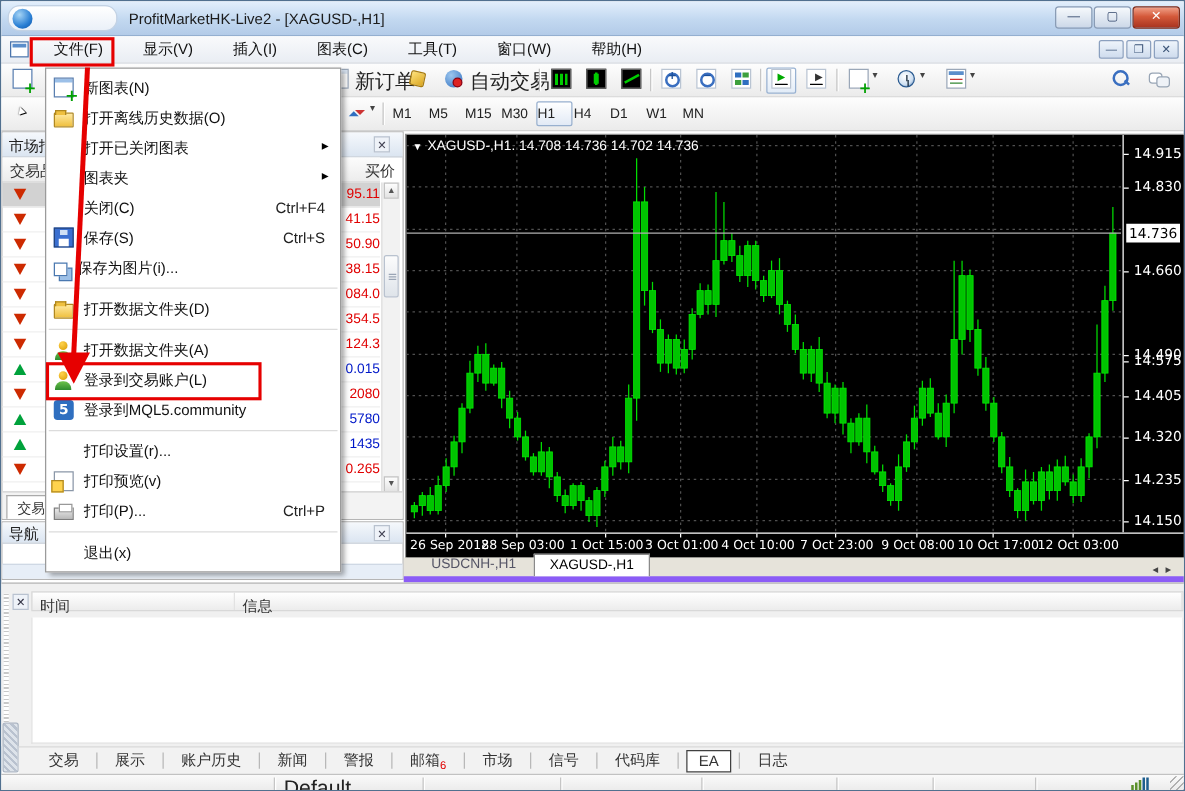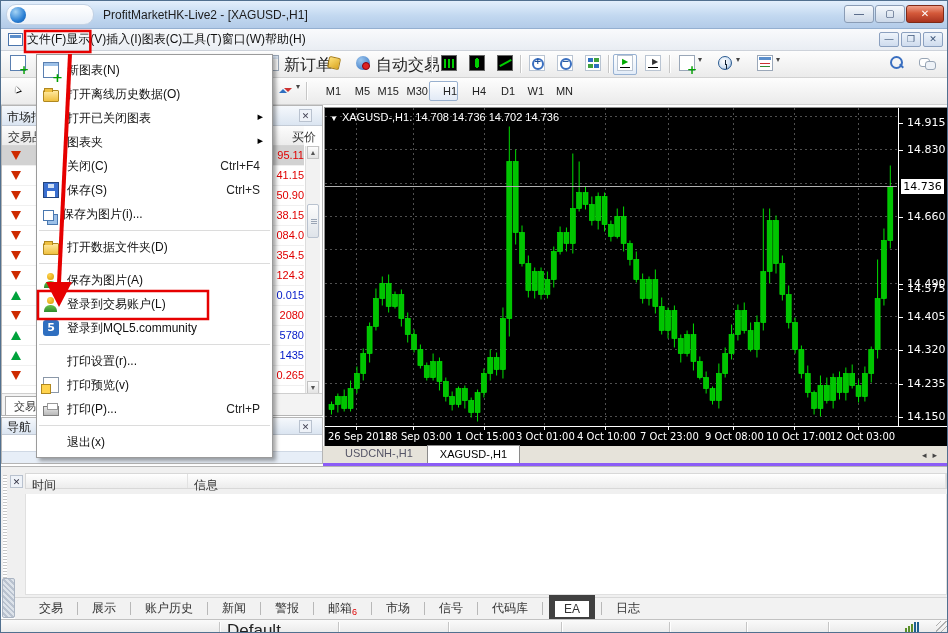--- a/index.html
+++ b/index.html
@@ -21,21 +21,21 @@
   .wbtn.close{width:38px;background:linear-gradient(#f0a088,#d4593a 45%,#a93420);border-color:#7e2a18}
   .wbtn .g{position:absolute;left:0;top:0;right:0;bottom:0;text-align:center;font-size:10px;line-height:16px;color:#33476b}
   .wbtn.close .g{color:#fff;font-weight:bold}
 
   
   #menubar{position:absolute;left:0;top:28px;width:948px;height:22px;
     background:linear-gradient(#f9fafc,#e9edf3);border-bottom:1px solid #cdd2da}
   .mdi-ic{position:absolute;left:7px;top:4px;width:15px;height:13px;background:#fff;border:1px solid #4a74ac}
   .mdi-ic::after{content:"";position:absolute;left:1px;top:1px;right:1px;height:3px;background:#5b8ecb}
   #menu-items{position:absolute;left:26px;top:0;height:22px}
-  .menu-item{display:inline-block;height:22px;line-height:21px;padding:0 0;color:#111;cursor:default}
+  .menu-item{display:inline-block;height:22px;line-height:21px;padding:0 16px;color:#111;cursor:default}
   .child-btns{position:absolute;right:6px;top:3px;display:flex}
   .cbtn{width:20px;height:15px;margin-left:2px;border:1px solid #8ba0bf;border-radius:2px;
     background:linear-gradient(#eef4fb,#cfdcee);text-align:center;font-size:9px;line-height:13px;color:#3c5578}
 
   
   #toolbar1,#toolbar2{position:absolute;left:0;width:948px;height:27px;
     background:linear-gradient(#fdfdfd,#ebebeb);border-bottom:1px solid #d2d2d2}
   #toolbar1{top:50px} #toolbar2{top:77px}
   .tbtn{position:absolute;top:3px;height:21px;min-width:24px;display:flex;align-items:flex-start;justify-content:center;
     border:1px solid transparent;border-radius:2px;padding:0 3px;color:#222;font-size:16px}
@@ -73,21 +73,21 @@
   .tic-tmpl::before{content:"";position:absolute;left:1px;top:1px;right:1px;height:3px;background:#5b8ecb}
   .tic-tmpl::after{content:"";position:absolute;left:2px;top:7px;width:10px;height:1px;background:#c33;box-shadow:0 3px 0 #383}
   .tic-mag::before{content:"";position:absolute;left:1px;top:1px;width:9px;height:9px;border:2px solid #3a6fc0;border-radius:50%}
   .tic-mag::after{content:"";position:absolute;left:10px;top:10px;width:5px;height:2px;background:#3a6fc0;transform:rotate(45deg)}
   .tic-chat::before{content:"";position:absolute;left:0;top:3px;width:9px;height:7px;border:1px solid #98a5b5;border-radius:3px;background:#fff}
   .tic-chat::after{content:"";position:absolute;left:6px;top:6px;width:9px;height:7px;border:1px solid #98a5b5;border-radius:3px;background:#eef2f7}
   .tic-cursor::after{content:"▲";position:absolute;left:3px;top:1px;font-size:10px;color:#fff;text-shadow:0 0 1px #000,1px 1px 0 #000;transform:rotate(-18deg)}
   .tic-arrows::before{content:"";position:absolute;left:2px;top:3px;width:0;height:0;border:4px solid transparent;border-bottom-color:#2f6fc0}
   .tic-arrows::after{content:"";position:absolute;left:7px;top:6px;width:0;height:0;border:4px solid transparent;border-top-color:#c33}
   #tf-bar{position:absolute;left:312px;top:3px;display:flex}
-  .tfbtn{width:29px;height:20px;line-height:19px;text-align:right;font-size:11px;color:#222;border:1px solid transparent;border-radius:2px}
+  .tfbtn{width:29px;height:20px;line-height:19px;text-align:left;font-size:11px;color:#222;border:1px solid transparent;border-radius:2px}
   .tfbtn.pressed{background:linear-gradient(#fff,#e2eaf6);border-color:#98b0cf}
 
   
   #market-watch{position:absolute;left:0;top:104px;width:322px;height:311px;background:#fff;border:1px solid #b5b5b5}
   .mw-title{position:absolute;left:0;top:0;right:0;height:20px;background:linear-gradient(#f5f8fc,#dbe5f1);
     border-bottom:1px solid #c3cbd6;padding:3px 5px;white-space:nowrap;overflow:hidden;color:#222}
   .mw-close{position:absolute;right:10px;top:3px;width:13px;height:13px;text-align:center;font-size:9px;line-height:12px;color:#445;border:1px solid #b9c2cf;background:#eef2f8}
   .mw-head{position:absolute;left:0;top:20px;right:18px;height:20px;background:linear-gradient(#fcfcfc,#ececec);border-bottom:1px solid #d5d5d5}
   .mw-head .sym{position:absolute;left:6px;top:3px;color:#333}
   .mw-head .bidh{position:absolute;left:270px;width:44px;top:3px;text-align:right;color:#333}
@@ -121,41 +121,41 @@
   #chart-title .tri::after{content:"▼";font-size:8px;color:#fff}
   #price-scale{position:absolute;left:573px;top:0;width:49px;height:318px;border-left:1px solid #fff;background:#000}
   .plabel{position:absolute;left:0;width:100%;padding-left:8px;color:#fff;font-size:11px;font-family:"DejaVu Sans",sans-serif}
   .plabel::before{content:"";position:absolute;left:0;top:7px;width:4px;height:1px;background:#fff}
   #price-tag{position:absolute;left:2px;right:3px;height:15px;background:#fff;color:#000;font-size:11px;text-align:center;line-height:15px;font-family:"DejaVu Sans",sans-serif}
   #time-axis{position:absolute;left:0;top:318px;width:622px;height:20px;border-top:1px solid #fff;background:#000}
   .tlabel{position:absolute;top:4px;color:#fff;font-size:10px;white-space:nowrap;font-family:"DejaVu Sans",sans-serif}
   .ttick{position:absolute;top:0;width:1px;height:3px;background:#fff}
 
   
-  #chart-tabs{position:absolute;left:322px;top:445px;width:626px;height:20px;background:#e6e3da;border-bottom:3px solid #8b5cf6;display:flex;align-items:flex-end;padding-left:10px}
+  #chart-tabs{position:absolute;left:322px;top:445px;width:626px;height:20px;background:#e6e3da;border-bottom:5px solid #8b5cf6;display:flex;align-items:flex-end;padding-left:10px}
   .ctab{height:18px;line-height:17px;padding:0 12px;font-size:11px;color:#556;margin-right:2px}
   .ctab.active{background:#fff;border:1px solid #8a8a8a;border-bottom:none;color:#000}
   .ctab-arrows{position:absolute;right:6px;top:4px;color:#444;font-size:9px;letter-spacing:6px}
 
   
   #terminal{position:absolute;left:0;top:465px;width:948px;height:131px;background:#f0f0f0;border-top:1px solid #b5b5b5}
   .t-grip{position:absolute;left:2px;top:8px;width:4px;height:110px;background:repeating-linear-gradient(#c8c8c8 0 1px,#fff 1px 3px)}
   .t-close{position:absolute;left:9px;top:8px;width:13px;height:13px;text-align:center;font-size:9px;line-height:12px;color:#334;border:1px solid #b9c2cf;background:#eef2f8}
   .t-head{position:absolute;left:24px;top:6px;right:2px;height:16px;background:linear-gradient(#ffffff,#ececec);border:1px solid #d8d8d8;display:flex}
   .t-cell{padding:3px 6px;color:#333;border-right:1px solid #e2e2e2}
   .t-cell.time{width:162px}
   .t-cell.msg{flex:1}
   .t-body{position:absolute;left:24px;top:27px;right:2px;bottom:2px;background:#fff;border:1px solid #e0e0e0;border-top:none}
 
   
   .dock-grip{position:absolute;left:1px;top:577px;width:13px;height:40px;border:1px solid #aab4c2;border-radius:2px;
     background:repeating-linear-gradient(45deg,#dde3ea 0 2px,#b9c2cf 2px 4px)}
   #bottom-tabs{position:absolute;left:14px;top:596px;width:934px;height:22px;background:#f2f2f2;border-top:1px solid #d8d8d8;display:flex;align-items:center;padding-left:16px}
   .btab{padding:2px 8px;color:#333;font-size:12px;white-space:nowrap}
-  .btab.active{background:#fff;border:6px solid #404040;padding:1px 9px}
+  .btab.active{background:#fff;border:1px solid #404040;padding:1px 9px}
   .btab sub{color:#e00000;font-size:9px}
   .bt-div{width:1px;height:13px;background:#b8b8b8;margin:0 6px}
   #statusbar{position:absolute;left:0;top:618px;width:948px;height:15px;background:linear-gradient(#fafafa,#e9e9e9);border-top:1px solid #c2c2c2;font-size:17px}
   .sdiv{position:absolute;top:2px;width:1px;height:11px;background:#c5c5c5;box-shadow:1px 0 0 #fff}
   #profile-label{position:absolute;left:226px;top:1px;color:#222}
   .conn-bars{position:absolute;right:28px;top:2px;width:16px;height:11px}
   .conn-bars span{position:absolute;bottom:0;width:2px}
   .grip{position:absolute;right:1px;bottom:1px;width:12px;height:12px;
     background:repeating-linear-gradient(135deg,transparent 0 3px,#b0b0b0 3px 4px)}
 
@@ -707,21 +707,21 @@
         <span class="mlabel">保存为图片(i)...</span>
       </div>
       <div class="msep"></div>
       <div class="mitem">
         <span class="mico ic-data-folder-icon"></span>
         <span class="mlabel">打开数据文件夹(D)</span>
       </div>
       <div class="msep"></div>
       <div class="mitem">
         <span class="mico ic-new-account-icon"></span>
-        <span class="mlabel">保存为图片(A)</span>
+        <span class="mlabel">打开数据文件夹(A)</span>
       </div>
       <div class="mitem hl">
         <span class="mico ic-login-account-icon"></span>
         <span class="mlabel">登录到交易账户(L)</span>
       </div>
       <div class="mitem">
         <span class="mico ic-mql5-icon"></span>
         <span class="mlabel">登录到MQL5.community</span>
       </div>
       <div class="msep"></div>

